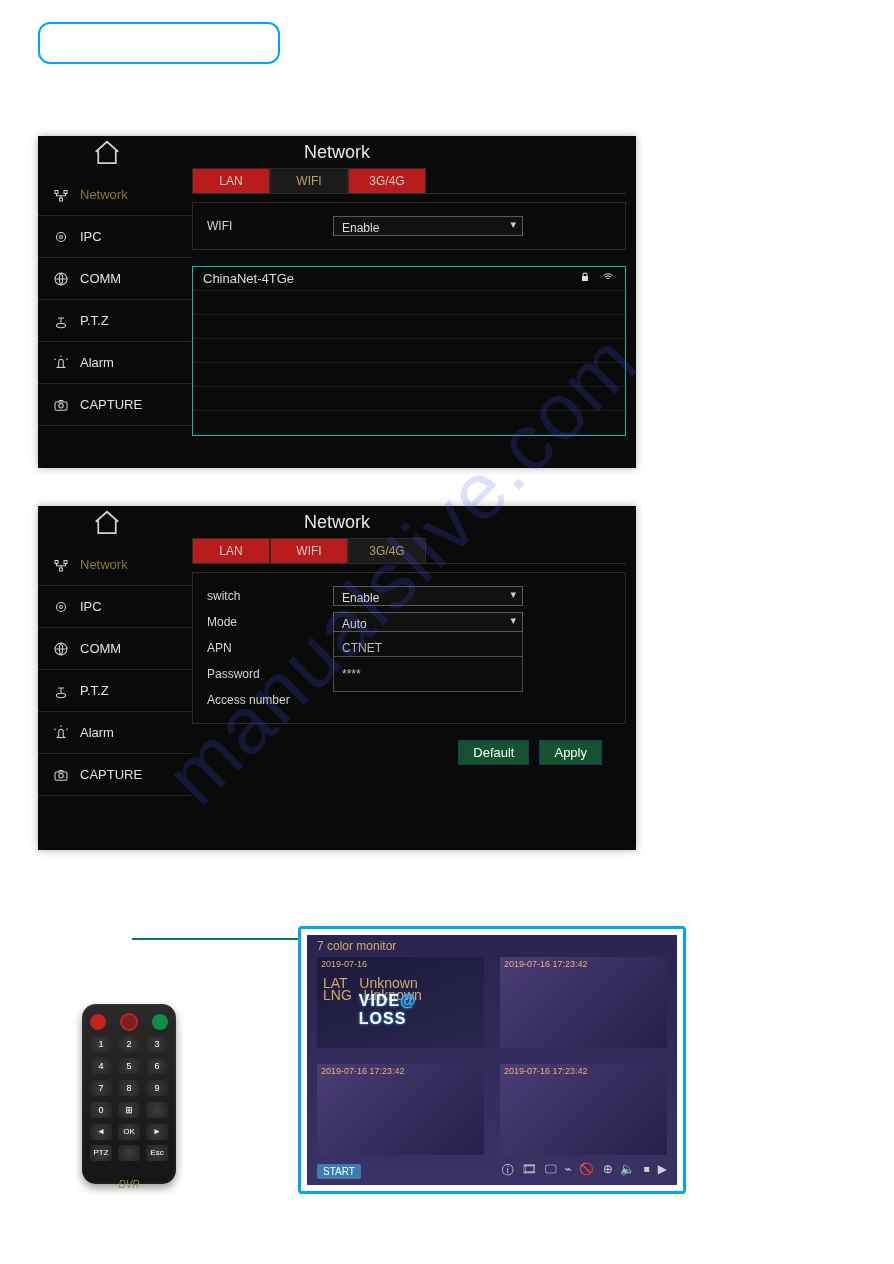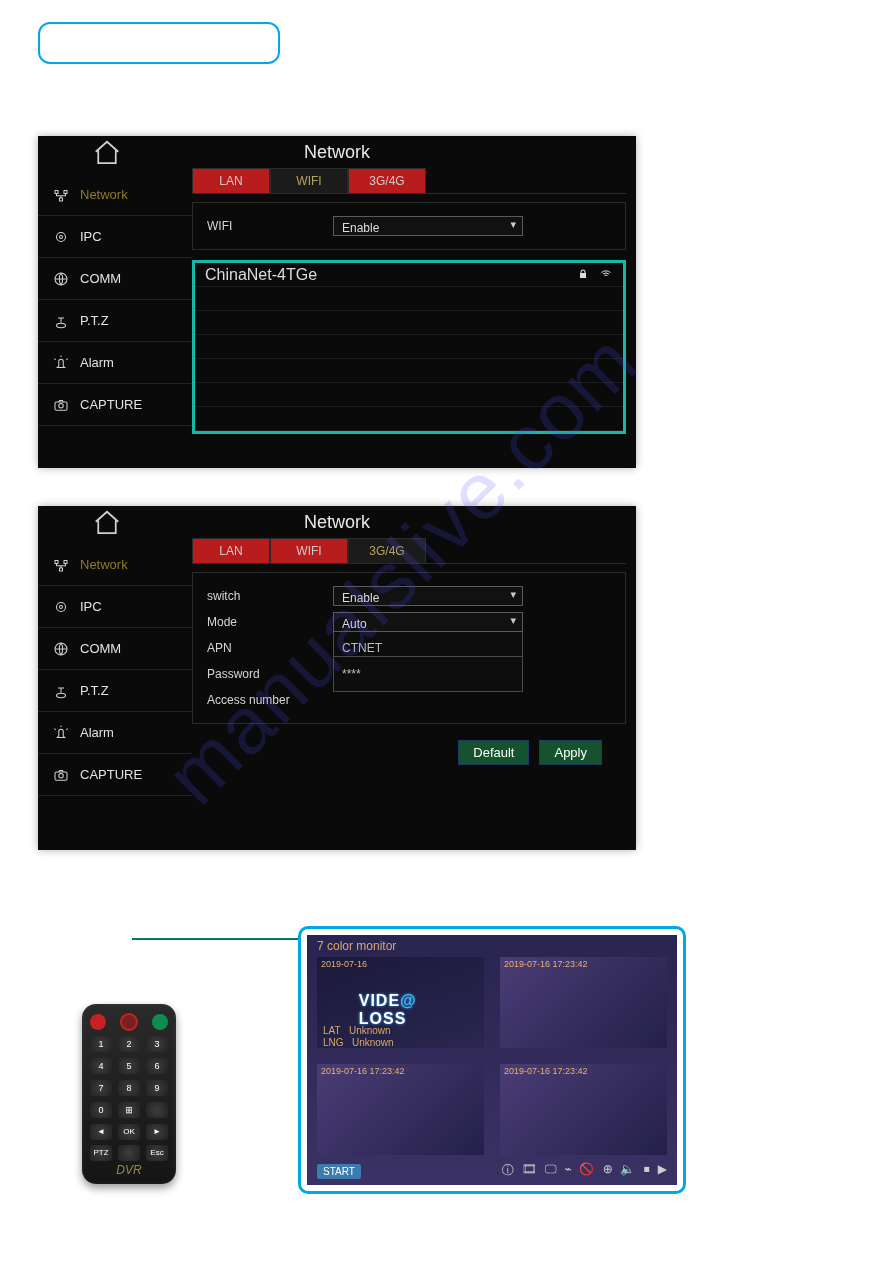--- a/index.html
+++ b/index.html
@@ -73,22 +73,22 @@
     background: #111; display: flex; align-items: flex-end;
     padding-left: 8px; font-size: 12px; color: #ddd; position: relative;
   }
   .select::after { content:"\25BE"; position:absolute; right:6px; top:1px; color:#ccc; font-size:11px; }
   .tinput {
     width: 190px; height: 36px; border: 1px solid #4b4b4b;
     background: #0d0d0d; color: #bfbfbf; padding-left: 8px; font-size: 12px;
     display:flex; align-items:center;
   }
   .wifi-list {
-    border: 3px solid #14b8a6; margin-top: 10px;
-    font-size: 16px; color: #ddd;
+    border: 1px solid #14b8a6; margin-top: 16px;
+    font-size: 13px; color: #ddd;
   }
   .wifi-row {
     display: flex; align-items: center; height: 24px;
     padding: 0 10px; border-bottom: 1px solid #1c1c1c;
   }
   .wifi-row .ssid { flex: 1; }
   .wifi-row .ricons { display:flex; gap:10px; color:#ddd; }
 
   .btn-row { display:flex; justify-content:flex-end; gap:10px; padding: 16px 24px 10px 0; }
   .dvr-btn {
@@ -99,21 +99,21 @@
   
   .dvr.shot1 { top: 136px; left: 38px; width: 598px; height: 332px; }
   .dvr.shot2 { top: 506px; left: 38px; width: 598px; height: 344px; }
 
   
   .monitor-wrap {
     position: absolute;
     top: 926px; left: 298px;
     width: 388px; height: 268px;
     border: 3px solid #00a8e6;
-    border-radius: 10px;
+    border-radius: 4px;
     overflow:hidden;
     padding: 6px; background:#fff;
   }
   .connector-line {
     position:absolute; top: 938px; left: 132px; width: 168px; height: 2px; background:#007a5a;
   }
   .monitor-screen {
     width: 100%; height: 100%;
     background: linear-gradient(180deg, #2a2450 0%, #3a3264 100%);
     position: relative;
@@ -122,21 +122,21 @@
   .quad { position:absolute; top:22px; left:10px; right:10px; bottom:30px; display:grid; grid-template-columns:1fr 1fr; grid-template-rows:1fr 1fr; gap:16px; }
   .qcell { background: linear-gradient(135deg,#4a3d75,#24204a); position:relative; overflow:hidden; font-size:9px; color:#d7a86a; }
   .qcell .qtime { position:absolute; top:2px; left:4px; font-size:9px; color:#e8b070; }
   .qcell.tl { background: linear-gradient(160deg,#1a1a3a,#2a2650); }
   .vloss {
     position:absolute; top:38%; left:50%; transform:translateX(-50%);
     font-weight:bold; color:#fff; font-size:16px; letter-spacing:1px;
     text-shadow: 0 0 3px #3af;
   }
   .vloss .at { color:#37baf0; }
-  .latlng { position:absolute; top:20px; left:6px; font-size:10px; line-height:12px; color:#d7a86a;margin-top:48px; }
+  .latlng { position:absolute; top:20px; left:6px; font-size:14px; line-height:12px; color:#d7a86a; }
   .startbtn { position:absolute; bottom:6px; left:10px; font-size:10px; color:#fff; background:#3a7cb0; padding:2px 6px; border-radius:2px;text-align:center; }
   .mon-icons { position:absolute; bottom:6px; right:10px; display:flex; gap:8px; color:#cfcfcf; font-size:12px; }
 
   
   .remote {
     position:absolute;
     top: 1004px; left: 82px;
     width: 94px; height: 180px;
     background: linear-gradient(180deg,#2a2a2a,#151515);
     border-radius: 14px; padding: 10px 8px;
@@ -148,21 +148,21 @@
   .info  { background:#7a2020; outline:2px solid #c62222; outline-offset:-1px; }
   .dev   { background:#0f8d4e; }
   .numgrid { display:grid; grid-template-columns: repeat(3, 1fr); gap: 6px 6px; }
   .nbtn {
     height:16px; border-radius:3px;
     background: radial-gradient(circle,#3d3d3d,#222);
     color:#fff; font-size:9px; line-height:16px; text-align:center;
   }
   .ctlgrid { display:grid; grid-template-columns: repeat(3,1fr); gap:5px 6px; margin-top:6px; }
   .ctlgrid .nbtn { font-size:8px; }
-  .remote-label { text-align:center; font-size:12px; color:#99864f; font-style:italic; margin-top:2px; }
+  .remote-label { text-align:center; font-size:10px; color:#99864f; font-style:italic; margin-top:18px; }
 
   
   .icn svg, .home-icon-wrap svg { stroke:#d0d0d0; fill:none; stroke-width:1.4; }
 
 </style>
 </head>
 <body>
 
 <div class="watermark">manualslive.com</div>
 

